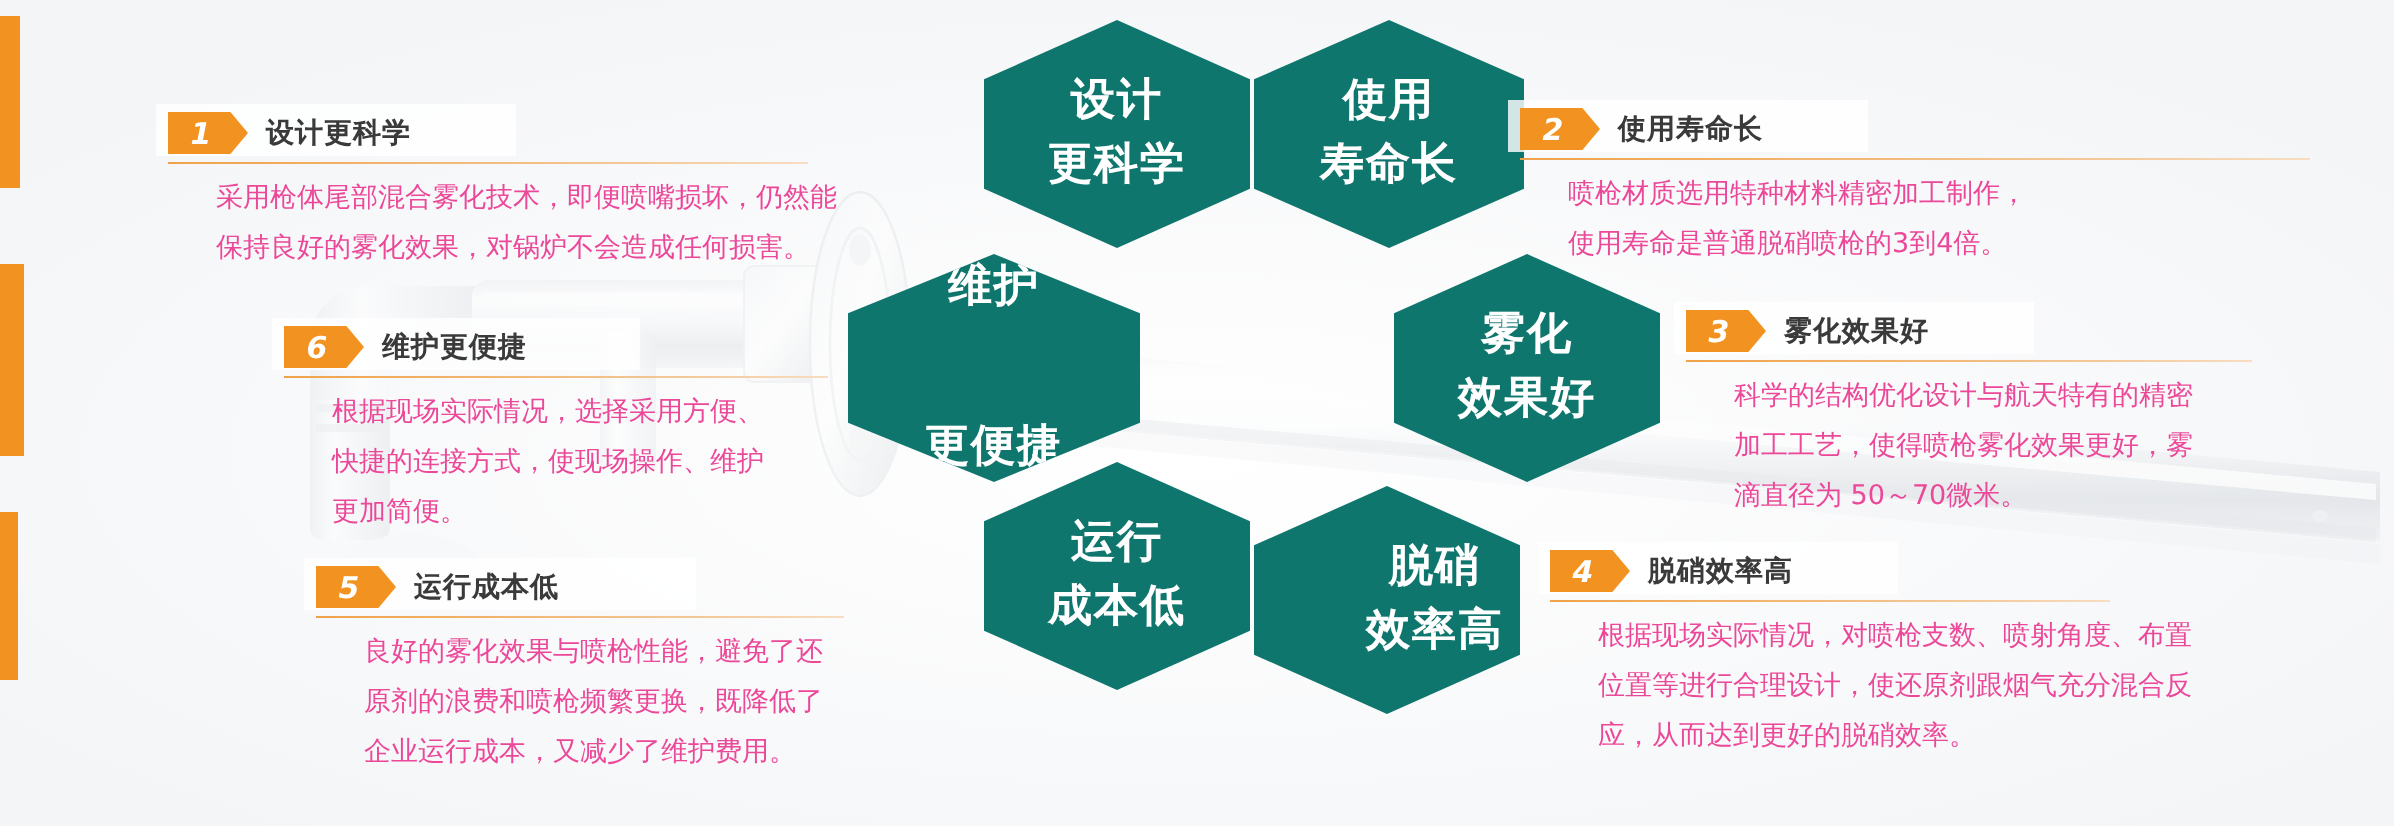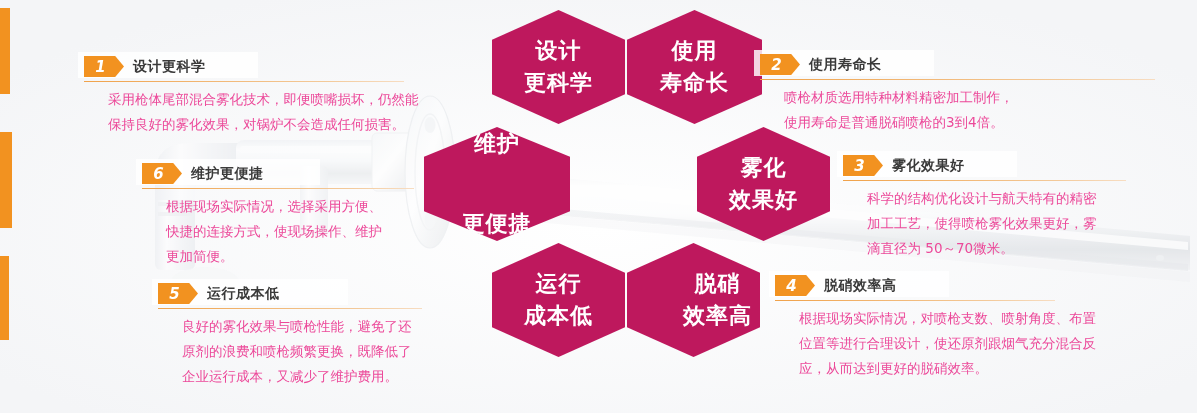--- a/index.html
+++ b/index.html
@@ -16,21 +16,21 @@
 
   
   .photo-layer { position:absolute; inset:0; pointer-events:none; }
 
   
   .edge-accent { position:absolute; background:#F29220; }
 
   
   .hex {
     position:absolute;
-    background:#be185d;
+    background:#0f766e;
     -webkit-clip-path: polygon(50% 0%, 100% 26%, 100% 74%, 50% 100%, 0% 74%, 0% 26%);
     clip-path: polygon(50% 0%, 100% 26%, 100% 74%, 50% 100%, 0% 74%, 0% 26%);
     display:flex;
     flex-direction:column;
     align-items:center;
     justify-content:center;
     color:#ffffff;
     font-weight:bold;
     font-size:22px;
     line-height:1.45;
@@ -183,21 +183,21 @@
 
   <div class="hex" style="left:424px; top:127px; width:146px; height:114px;gap:48px;">
     <span>维护</span>
     <span>更便捷</span>
   </div>
   <div class="hex" style="left:697px; top:127px; width:133px; height:114px;">
     <span>雾化</span>
     <span>效果好</span>
   </div>
 
-  <div class="hex" style="left:492px; top:243px; width:133px; height:114px;">
+  <div class="hex" style="left:492px; top:231px; width:133px; height:114px;">
     <span>运行</span>
     <span>成本低</span>
   </div>
   <div class="hex" style="left:627px; top:243px; width:133px; height:114px;padding-left:48px;">
     <span>脱硝</span>
     <span>效率高</span>
   </div>
 
   <div class="feature" style="left:84px; top:56px; width:350px;">
     <div class="feat-head">

